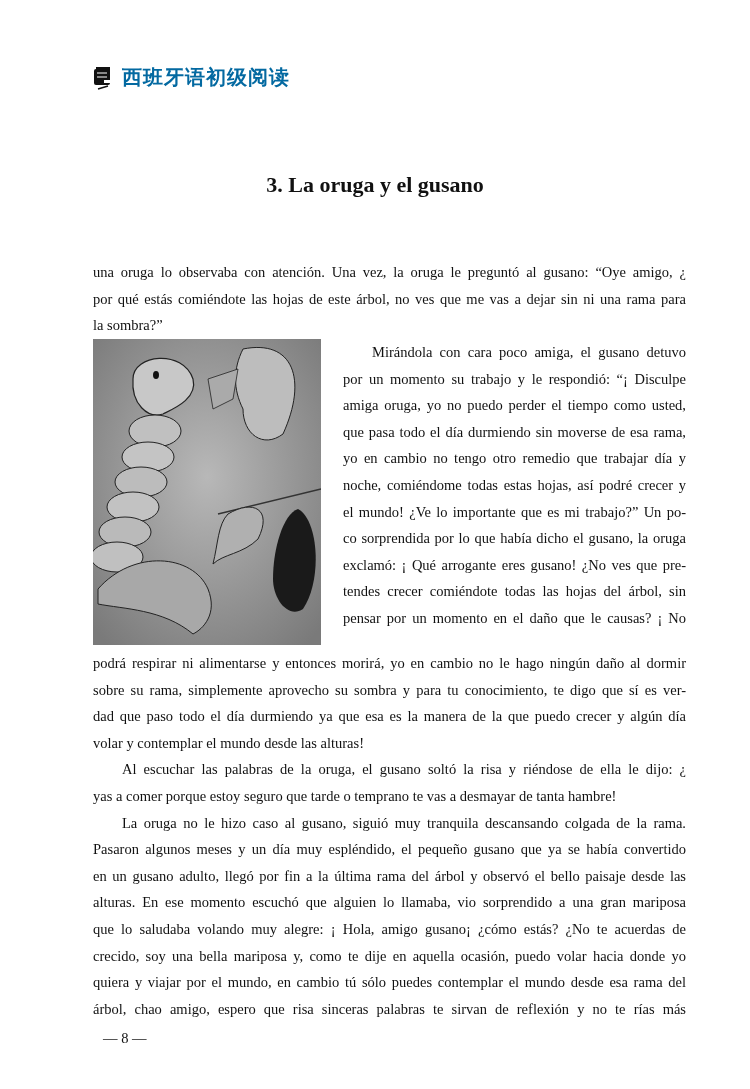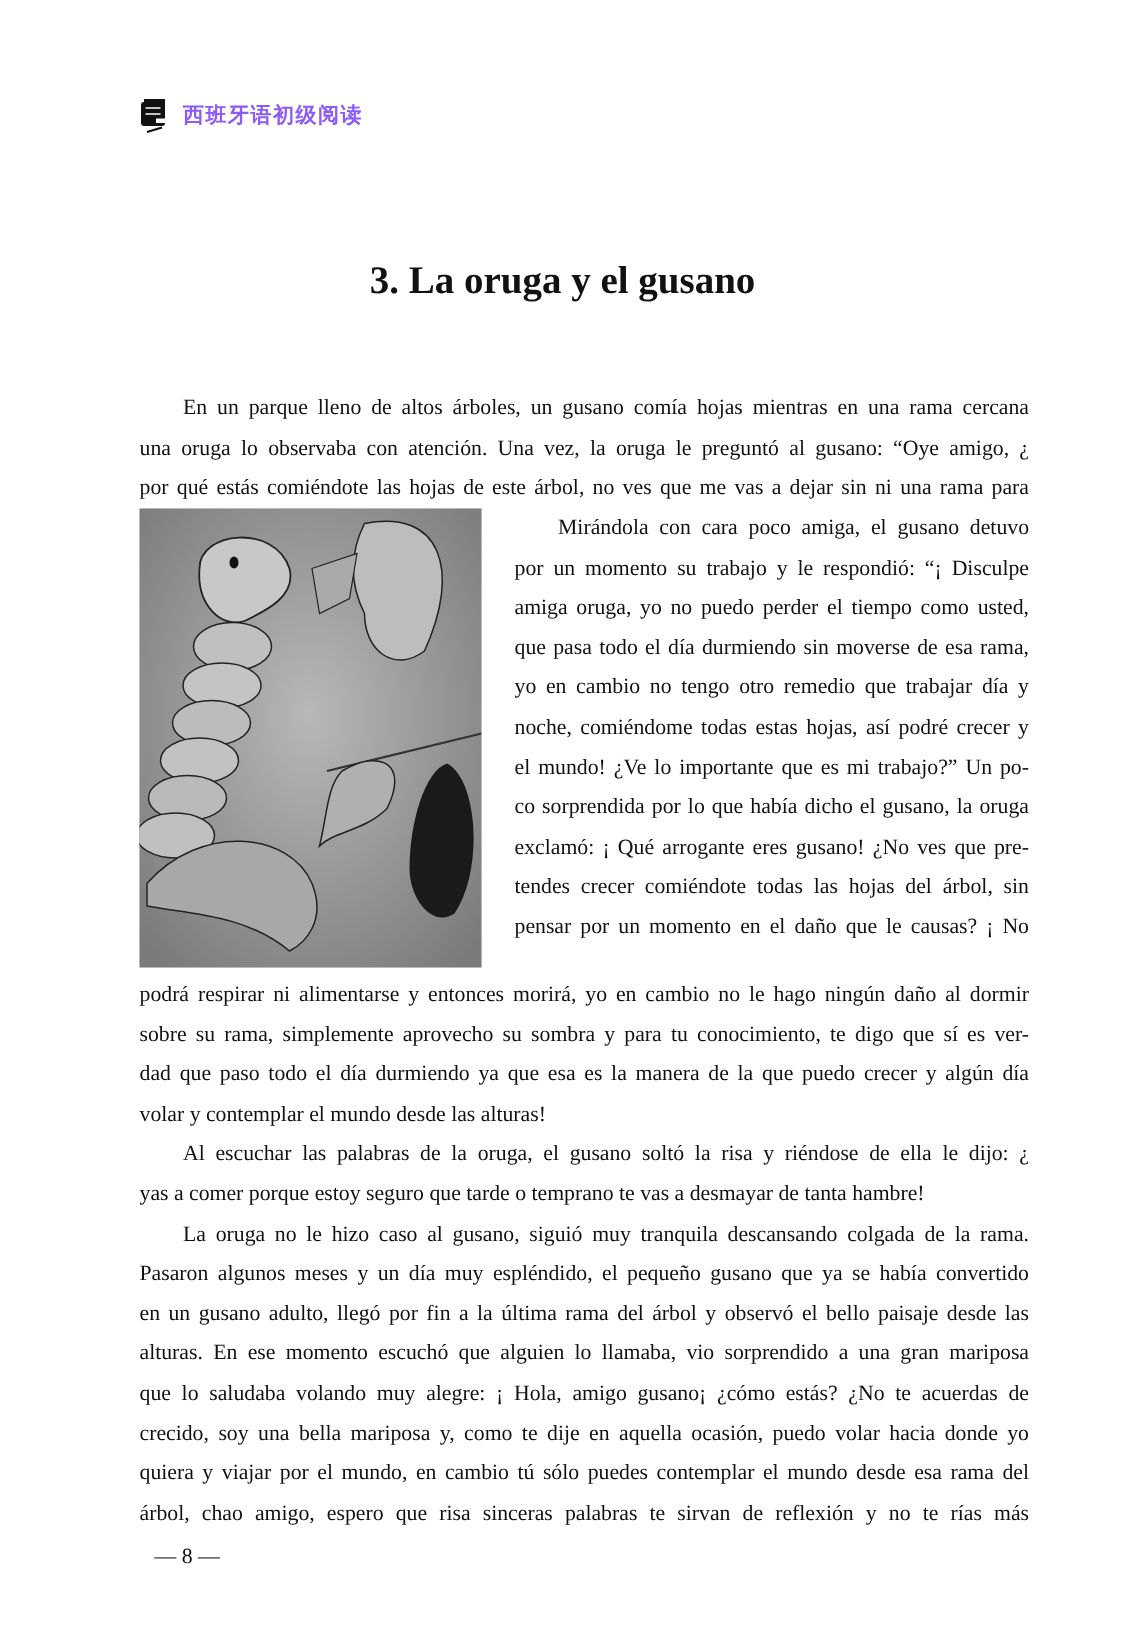--- a/index.html
+++ b/index.html
@@ -8,27 +8,27 @@
       font-family: "DejaVu Serif", "Liberation Serif", serif;
       color: #111;
     }
     .header {
       position: absolute; left: 92px; top: 64px;
       display: flex; align-items: center; gap: 8px;
     }
     .header .icon { width: 22px; height: 26px; }
     .header .series {
       font-family: "DejaVu Sans", sans-serif;
-      font-size: 14px; font-weight: bold; letter-spacing: 1px; color: #8b5cf6;
+      font-size: 20px; font-weight: bold; letter-spacing: 1px; color: #0369a1;
     }
     .title {
       position: absolute; left: 0; width: 100%; top: 172px;
       text-align: center;
       font-family: "Liberation Serif", serif;
-      font-weight: bold; font-size: 26px; color: #111;
+      font-weight: bold; font-size: 22px; color: #111;
     }
     .body-text {
       position: absolute; left: 93px; width: 593px;
       font-family: "Liberation Serif", serif;
       font-size: 14.5px; line-height: 26.6px;
       text-align: justify;
     }
     .line { display: block; white-space: nowrap; text-align: justify; text-align-last: justify; height: 26.6px; }
     .line.last { text-align-last: left; }
     .indent { padding-left: 29px; }
@@ -59,21 +59,20 @@
       <rect x="12" y="15" width="6" height="3" fill="#fff"></rect>
       <line x1="6" y1="24" x2="16" y2="21" stroke="#111" stroke-width="1.5"></line>
     </svg>
   </span>
   <span class="series">西班牙语初级阅读</span>
 </div>
 
 <h1 class="title" style="margin:0;">3. La oruga y el gusano</h1>
 
 <div class="body-text p1">
-  <span class="line indent">En un parque lleno de altos árboles, un gusano comía hojas mientras en una rama cercana</span>
   <span class="line">una oruga lo observaba con atención. Una vez, la oruga le preguntó al gusano: “Oye amigo, ¿</span>
   <span class="line">por qué estás comiéndote las hojas de este árbol, no ves que me vas a dejar sin ni una rama para</span>
   <span class="line last">la sombra?”</span>
 </div>
 
 <div class="wrap">
   <div class="illus">
     <svg width="228" height="306" viewBox="0 0 228 306">
       <defs>
         <radialGradient id="bg" cx="50%" cy="45%" r="70%">

